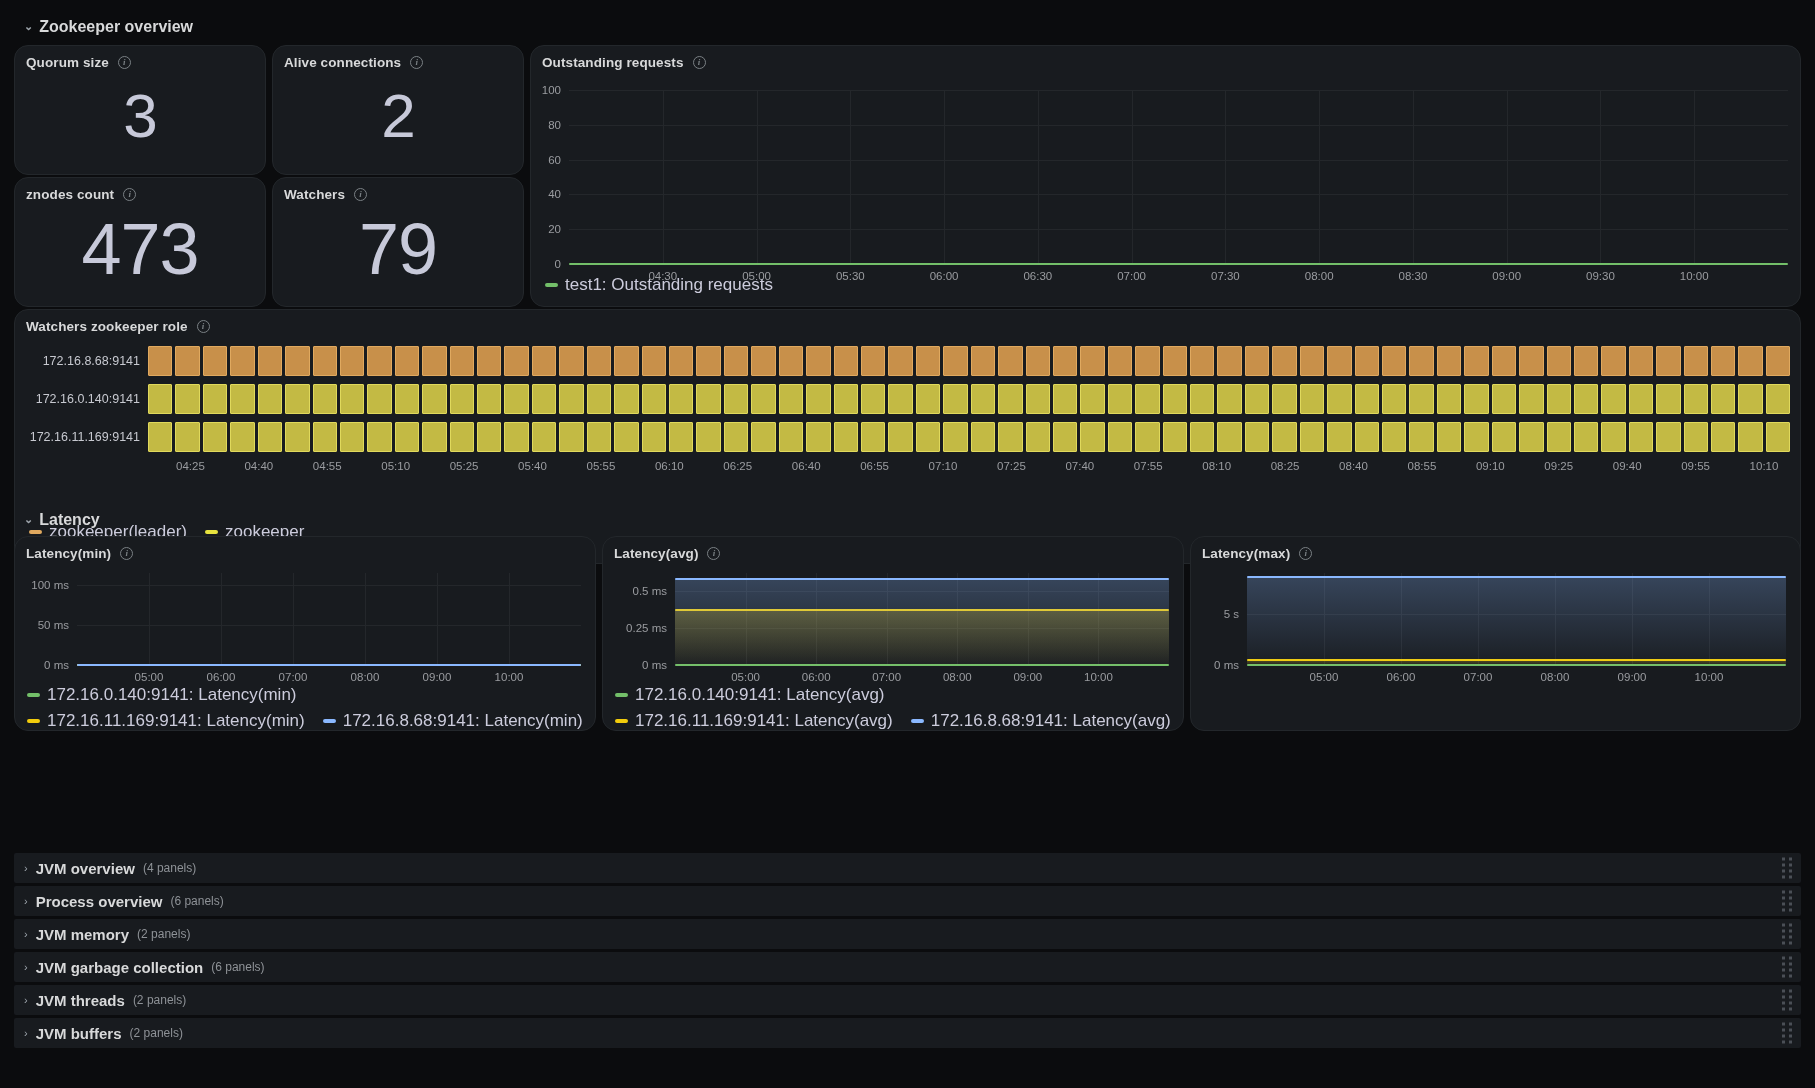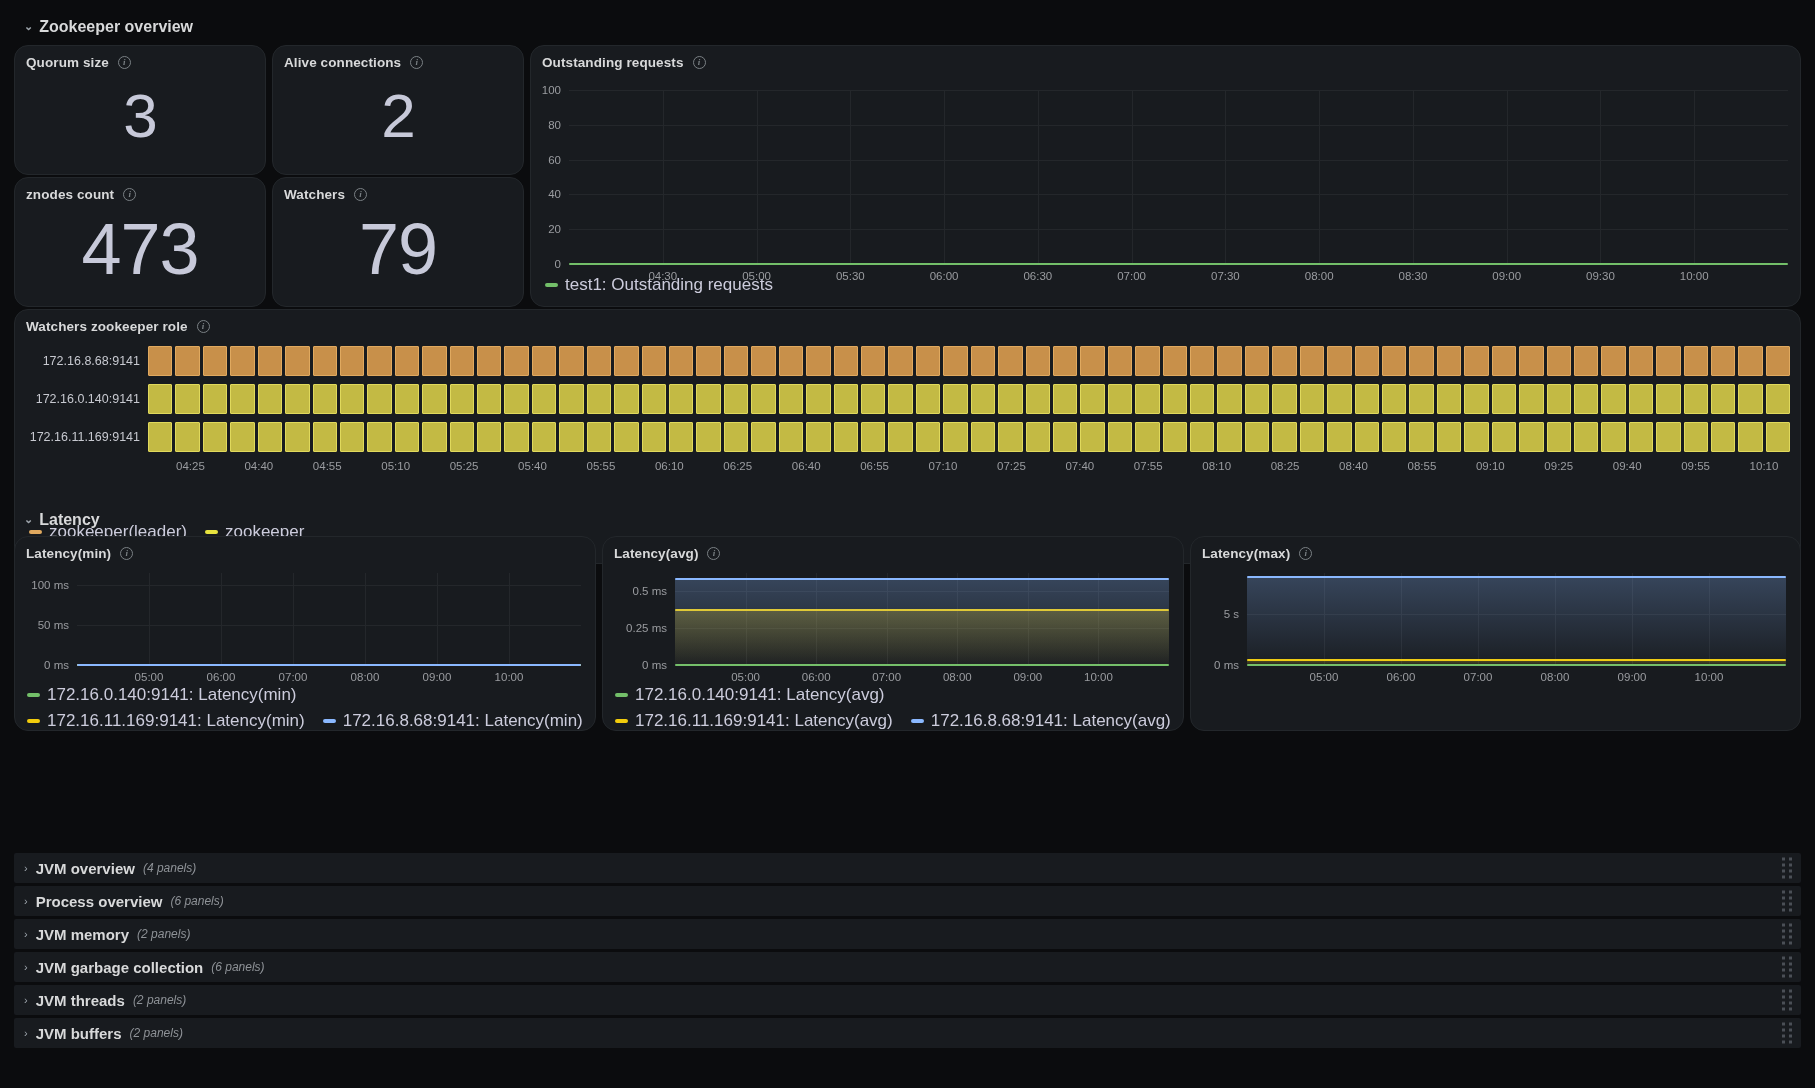--- a/index.html
+++ b/index.html
@@ -80,21 +80,21 @@
   
   .collapsed {
     height: 30px; margin-top: 3px;
     background: #181b1f;
     display: flex; align-items: center; gap: 8px;
     padding-left: 10px; cursor: pointer; position: relative;
     border-radius: 2px;
   }
   .collapsed .chev { font-size: 11px; color: #9fa6ad; }
   .collapsed .ctitle { font-size: 15px; font-weight: bold; color: #d8d9da; }
-  .collapsed .cnt { font-size: 12px; font-style: italic; color: #8e9297; }
+  .collapsed .cnt { font-size: 12px; color: #8e9297; }
   .drag {
     position: absolute; right: 9px; top: 50%; transform: translateY(-50%);
     display: grid; grid-template-columns: 3px 3px; grid-template-rows: repeat(4, 3px);
     gap: 3px 4px;
   }
   .drag i { background: #4a4f56; width: 3px; height: 3px; display: block; }
 </style>
 </head>
 <body>
 

